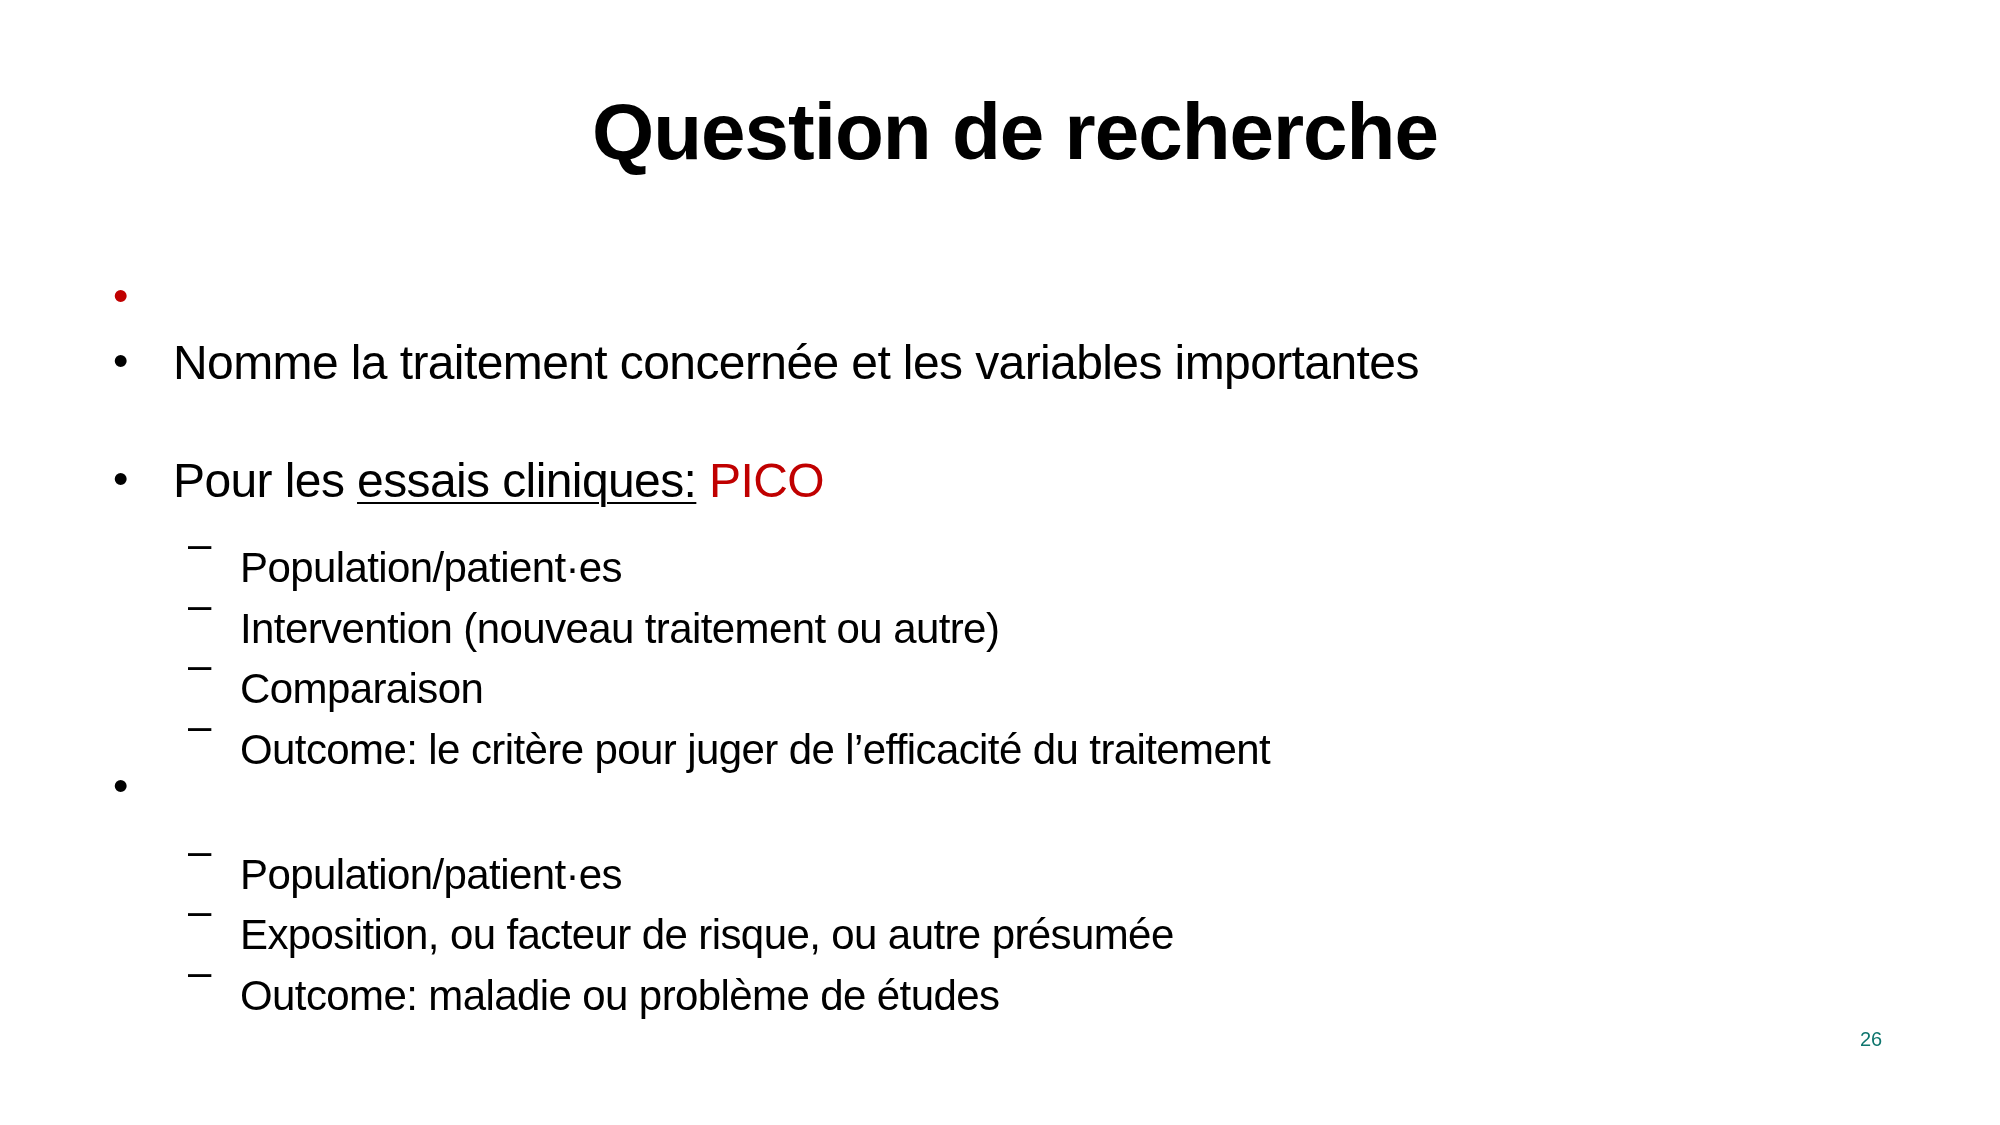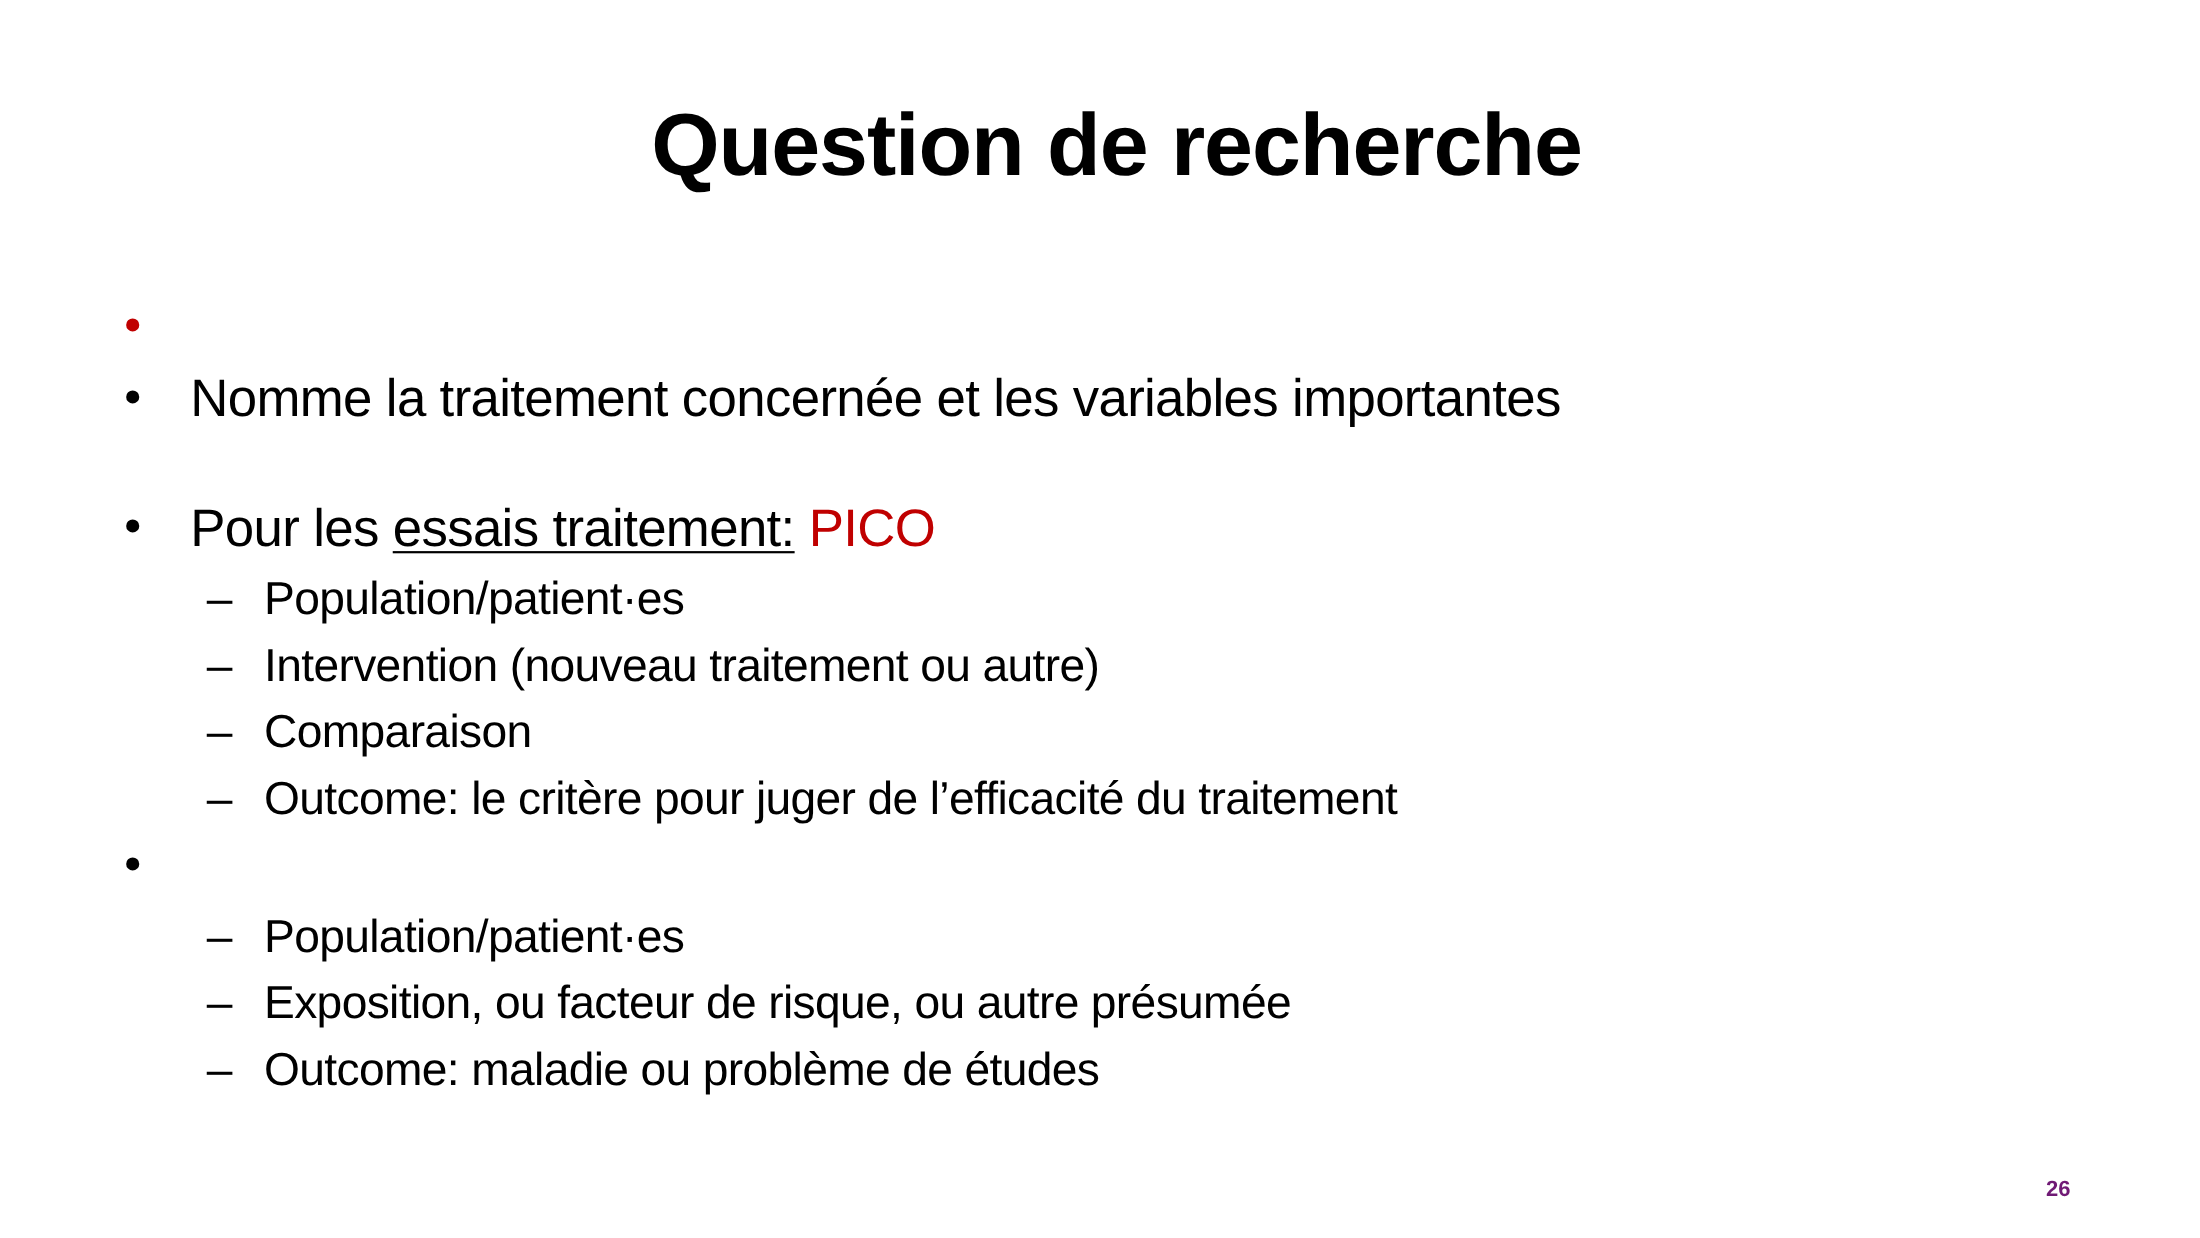--- a/index.html
+++ b/index.html
@@ -10,44 +10,44 @@
     .title {
       position: absolute; left: 0; width: 2030px; top: 92px; text-align: center;
       font-size: 80px; font-weight: bold; letter-spacing: -1px; line-height: 1;
     }
     .line { position: absolute; white-space: nowrap; line-height: 1; }
     .l1 { font-size: 48px; letter-spacing: -0.6px; }
     .l2 { font-size: 42px; letter-spacing: -0.6px; }
     .bullet { position: absolute; left: 113px; font-size: 44px; }
     .dash { position: absolute; left: 188px; font-size: 42px; }
     .txt1 { position: absolute; left: 173px; }
-    .txt2 { position: absolute; left: 240px; }
+    .txt2 { position: absolute; left: 240px; margin-top: 24px; }
     .red { color: #C00000; }
     u { text-decoration: underline; text-decoration-thickness: 2px; text-underline-offset: 5px; }
     .page-num {
-      position: absolute; left: 1860px; top: 1070px; font-size: 20px; color: #701a75; font-weight: bold;
+      position: absolute; left: 1860px; top: 1028px; font-size: 20px; color: #0f766e;
     }
   </style>
 </head>
 <body>
 
 <div class="title">Question de recherche</div>
 
 <div class="line l1" style="top:274px;left:0;width:2000px;height:50px;">
   <span class="bullet red">•</span>
 </div>
 
 <div class="line l1" style="top:339px;left:0;width:2000px;height:50px;">
   <span class="bullet">•</span>
   <span class="txt1">Nomme la traitement concernée et les variables importantes</span>
 </div>
 
 <div class="line l1" style="top:457px;left:0;width:2000px;height:50px;">
   <span class="bullet">•</span>
-  <span class="txt1"><span>Pour les </span><u>essais traitement:</u> <span class="red">PICO</span></span>
+  <span class="txt1"><span>Pour les </span><u>essais cliniques:</u> <span class="red">PICO</span></span>
 </div>
 
 <div class="line l2" style="top:523px;left:0;width:2000px;">
   <span class="dash">–</span>
   <span class="txt2">Population/patient·es</span>
 </div>
 <div class="line l2" style="top:584px;left:0;width:2000px;">
   <span class="dash">–</span>
   <span class="txt2">Intervention (nouveau traitement ou autre)</span>
 </div>

